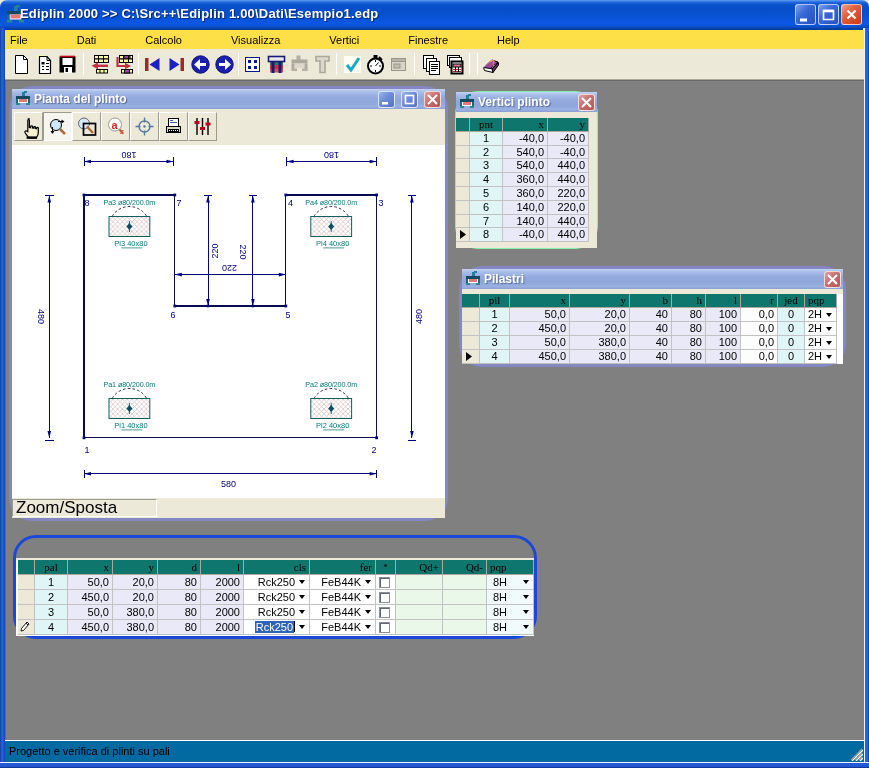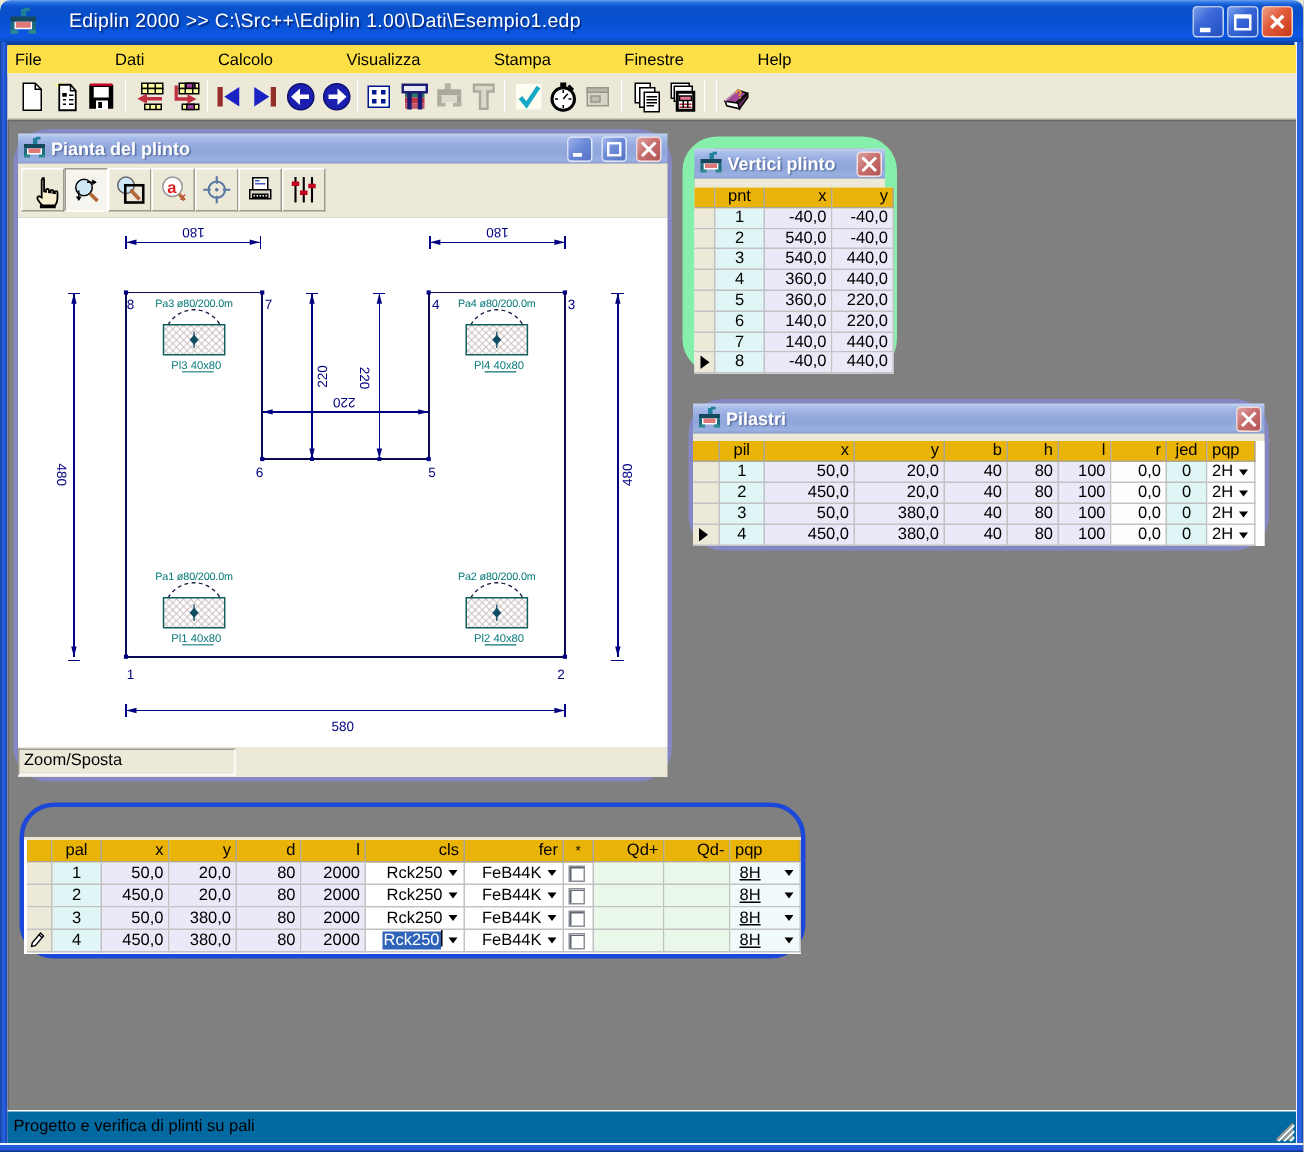--- a/index.html
+++ b/index.html
@@ -6,21 +6,21 @@
 html,body { width:869px; height:768px; overflow:hidden; }
 body { font-family:"Liberation Sans",sans-serif; font-size:11px; }
 #app { position:relative; width:869px; height:768px; background:#ece9d8; overflow:hidden; }
 
 #tb { position:absolute; left:0; top:0; width:869px; height:30px;
   background:linear-gradient(180deg,#6a9ff0 0%,#3a80e8 4%,#1b63da 9%,#0a52cd 16%,#084ec8 28%,#0751d0 48%,#0a55dc 66%,#0c58e4 80%,#0a4fc8 90%,#06409e 96%,#053a90 100%);
   border-radius:7px 7px 0 0; }
 #bl { position:absolute; left:0; top:28px; bottom:0; width:5px; background:linear-gradient(90deg,#15429f,#2a63e0 45%,#1542b8); }
 #br { position:absolute; right:0; top:28px; bottom:0; width:6px; background:linear-gradient(90deg,#eef2f8 0 1.5px,#2a63e0 1.5px 70%,#15429f); }
 #bb { position:absolute; left:0; bottom:0; height:6px; width:869px; background:linear-gradient(180deg,#eef2f8 0 1px,#2459d8 1px 70%,#0c2e86 100%); }
-#tbtitle { position:absolute; left:46px; top:6px; color:#fff; font-size:13px; font-weight:normal; text-shadow:1px 1px 1px rgba(0,10,60,.65); letter-spacing:.2px; white-space:pre; }
+#tbtitle { position:absolute; left:20px; top:6px; color:#fff; font-size:13px; font-weight:bold; text-shadow:1px 1px 1px rgba(0,10,60,.65); letter-spacing:.2px; white-space:pre; }
 #tbico { position:absolute; left:6px; top:5px; }
 .capbtns { position:absolute; top:4px; right:7px; display:flex; gap:2px; }
 .cb { width:21px; height:21px; border-radius:3px; border:1px solid rgba(255,255,255,.65); position:relative; }
 .cb.min { background:linear-gradient(135deg,#7ba0ec 0%,#3968d8 40%,#2450c0 100%); }
 .cb.max { background:linear-gradient(135deg,#7ba0ec 0%,#3968d8 40%,#2450c0 100%); }
 .cb.cls { background:linear-gradient(135deg,#f0a08a 0%,#e25e3d 40%,#c83a18 100%); }
 
 #menu { position:absolute; left:5px; top:30px; width:859px; height:19px; background:#fde047; display:flex; align-items:flex-end; box-shadow:0 1px 0 #fff; }
 #menu span { padding:2px 4.5px 3px 4.5px; color:#000;margin-left:40px; }
 
@@ -43,39 +43,39 @@
 .xbtn.mut { background:linear-gradient(135deg,#dda3a3 0%,#c97070 45%,#b25454 100%); }
 .xbtn.hot { background:linear-gradient(135deg,#f0a08a 0%,#e25e3d 45%,#c83a18 100%); }
 .xbtn svg { position:absolute; left:2px; top:2px; }
 .mbtn { position:absolute; top:2px; width:17px; height:17px; border-radius:3px; border:1px solid rgba(255,255,255,.75); background:linear-gradient(135deg,#9db4ea 0%,#6d8cd8 45%,#5572c2 100%); }
 .hd { background:#ece9d8; border-right:1px solid #aca899 !important; border-bottom:1px solid #aca899 !important; }
 .num { text-align:right; padding-right:3px; }
 .cyan { background:#e0f5f5; }
 .lav { background:#e9e9f8; }
 .grn { background:#eaf8ea; }
 .wht { background:#fdfdfe; }
-.pq { background:#f2fbfb;text-decoration:underline; }
+.pq { background:#f2fbfb; }
 .sel { background:#ece9d8; }
 .ctr { text-align:center; }
 .vgrid,.pgrid,.lgrid { position:absolute; display:grid; background:#fff; }
 .vgrid { left:0; top:6px; grid-template-columns:14px 33px 45px 41px; grid-auto-rows:13.8px; }
 .pgrid { left:0; top:5px; grid-template-columns:18px 30px 60px 60px 42px 34px 35px 37px 27px 32px; grid-auto-rows:14px; }
 .lgrid { left:2px; top:2px; grid-template-columns:17px 33px 45px 45px 43px 43px 66px 66px 20px 47px 44px 47px; grid-auto-rows:15px; }
 .c { border-right:1px solid #c2c2c2; border-bottom:1px solid #c2c2c2; font-size:11px; line-height:13px; color:#000; overflow:hidden; white-space:nowrap; }
 .lgrid .c { line-height:14px; }
-.hd { background:#eab308; border-right:1px solid #aca899; border-bottom:1px solid #aca899; }
+.hd { background:#0f766e; border-right:1px solid #aca899; border-bottom:1px solid #aca899;font-family:Liberation Serif, serif; }
 .hd.num,.hd.ctr { }
 .tri { position:absolute; right:4px; top:5px; width:0; height:0; border:3.5px solid transparent; border-top:4px solid #000; border-bottom:none; }
 .ckb { position:absolute; left:3px; top:2px; width:11px; height:11px; background:#fff; border:1px solid #8a8f98; box-shadow:inset 1px 1px 0 #60656e; }
 .hl { background:#2e63b8; color:#fff; padding:0 1px; }
 
 .pbtn { position:absolute; top:3px; width:29px; height:29px; background:#ece9d8; border:1px solid; border-color:#fff #9d9a8e #9d9a8e #fff; }
 .pbtn.prs { background:#f7f5ef; border-color:#9d9a8e #fff #fff #9d9a8e; }
 .pbtn svg { position:absolute; left:3px; top:3px; }
-.sp { position:absolute; top:1px; height:18px; background:#ece9d8; border:1px solid; border-color:#9d9a8e #fff #fff #9d9a8e; font-size:11px; line-height:15px; padding-left:3px; overflow:hidden; white-space:nowrap; }
+.sp { position:absolute; top:1px; height:18px; background:#ece9d8; border:1px solid; border-color:#9d9a8e #fff #fff #9d9a8e; font-size:17px; line-height:15px; padding-left:3px; overflow:hidden; white-space:nowrap; }
 </style>
 </head>
 <body>
 <div id="app">
   <div id="tb">
     <div id="tbico"><svg width="19" height="19">
           <rect x="8" y="1" width="3.5" height="5" fill="#20809c"></rect>
           <rect x="10" y="0" width="4" height="2.5" fill="#20809c"></rect>
           <rect x="1" y="6" width="17" height="3.5" fill="#15495e"></rect>
           <rect x="3.5" y="9.5" width="12" height="5" fill="#fff"></rect>
@@ -106,21 +106,21 @@
     </div>
   </div>
   <div id="bl"></div>
     <div id="br"></div>
     <div id="bb"></div>
   <div id="menu">
     <span style="margin-left:0.5px">File</span>
       <span>Dati</span>
       <span>Calcolo</span>
       <span>Visualizza</span>
-      <span>Stampa</span>
+      <span>Vertici</span>
       <span>Finestre</span>
       <span>Help</span>
   </div>
   <div id="tools">
     <div class="ti" style="left:5px"><svg width="23" height="23">
           <path d="M5.5 2.5h8l4 4v14h-12z" fill="#fff" stroke="#000"></path>
           <path d="M13.5 2.5v4h4" fill="none" stroke="#000"></path>
         </svg></div>
     <div class="ti" style="left:28px"><svg width="23" height="23">
           <path d="M3 3l7-1 3 4-2 5z" fill="#ffffa0"></path>
@@ -445,21 +445,21 @@
                 <path d="M311.2 102.9h21" stroke="#0a7070" stroke-width="0.7" fill="none"></path>
               </g>
             </g>
           </svg>
       </div>
       <div style="position:absolute;left:0;top:409px;width:433px;height:20px;background:#ece9d8">
         <div class="sp" style="left:0;width:145px">Zoom/Sposta</div>
       </div>
     </div>
 
-    <div class="win" style="left:450px;top:11px;width:143px;height:158px;border:8px solid #86efac">
+    <div class="win" style="left:450px;top:11px;width:143px;height:158px;border:1px solid #86efac">
       <div class="wtitle inactive-t">
         <span class="wic"><svg width="16" height="16">
               <rect x="7" y="1" width="3" height="4" fill="#20809c"></rect>
               <rect x="9" y="0" width="3" height="2" fill="#20809c"></rect>
               <rect x="1" y="5" width="14" height="3" fill="#15495e"></rect>
               <rect x="3" y="8" width="10" height="4" fill="#fff"></rect>
               <rect x="4" y="8" width="8" height="3" fill="#e07878"></rect>
               <rect x="1" y="8" width="2" height="5" fill="#1a6a7a"></rect>
               <rect x="13" y="8" width="2" height="5" fill="#1a6a7a"></rect>
               <rect x="1" y="12" width="4" height="2" fill="#2a8a8a"></rect>

